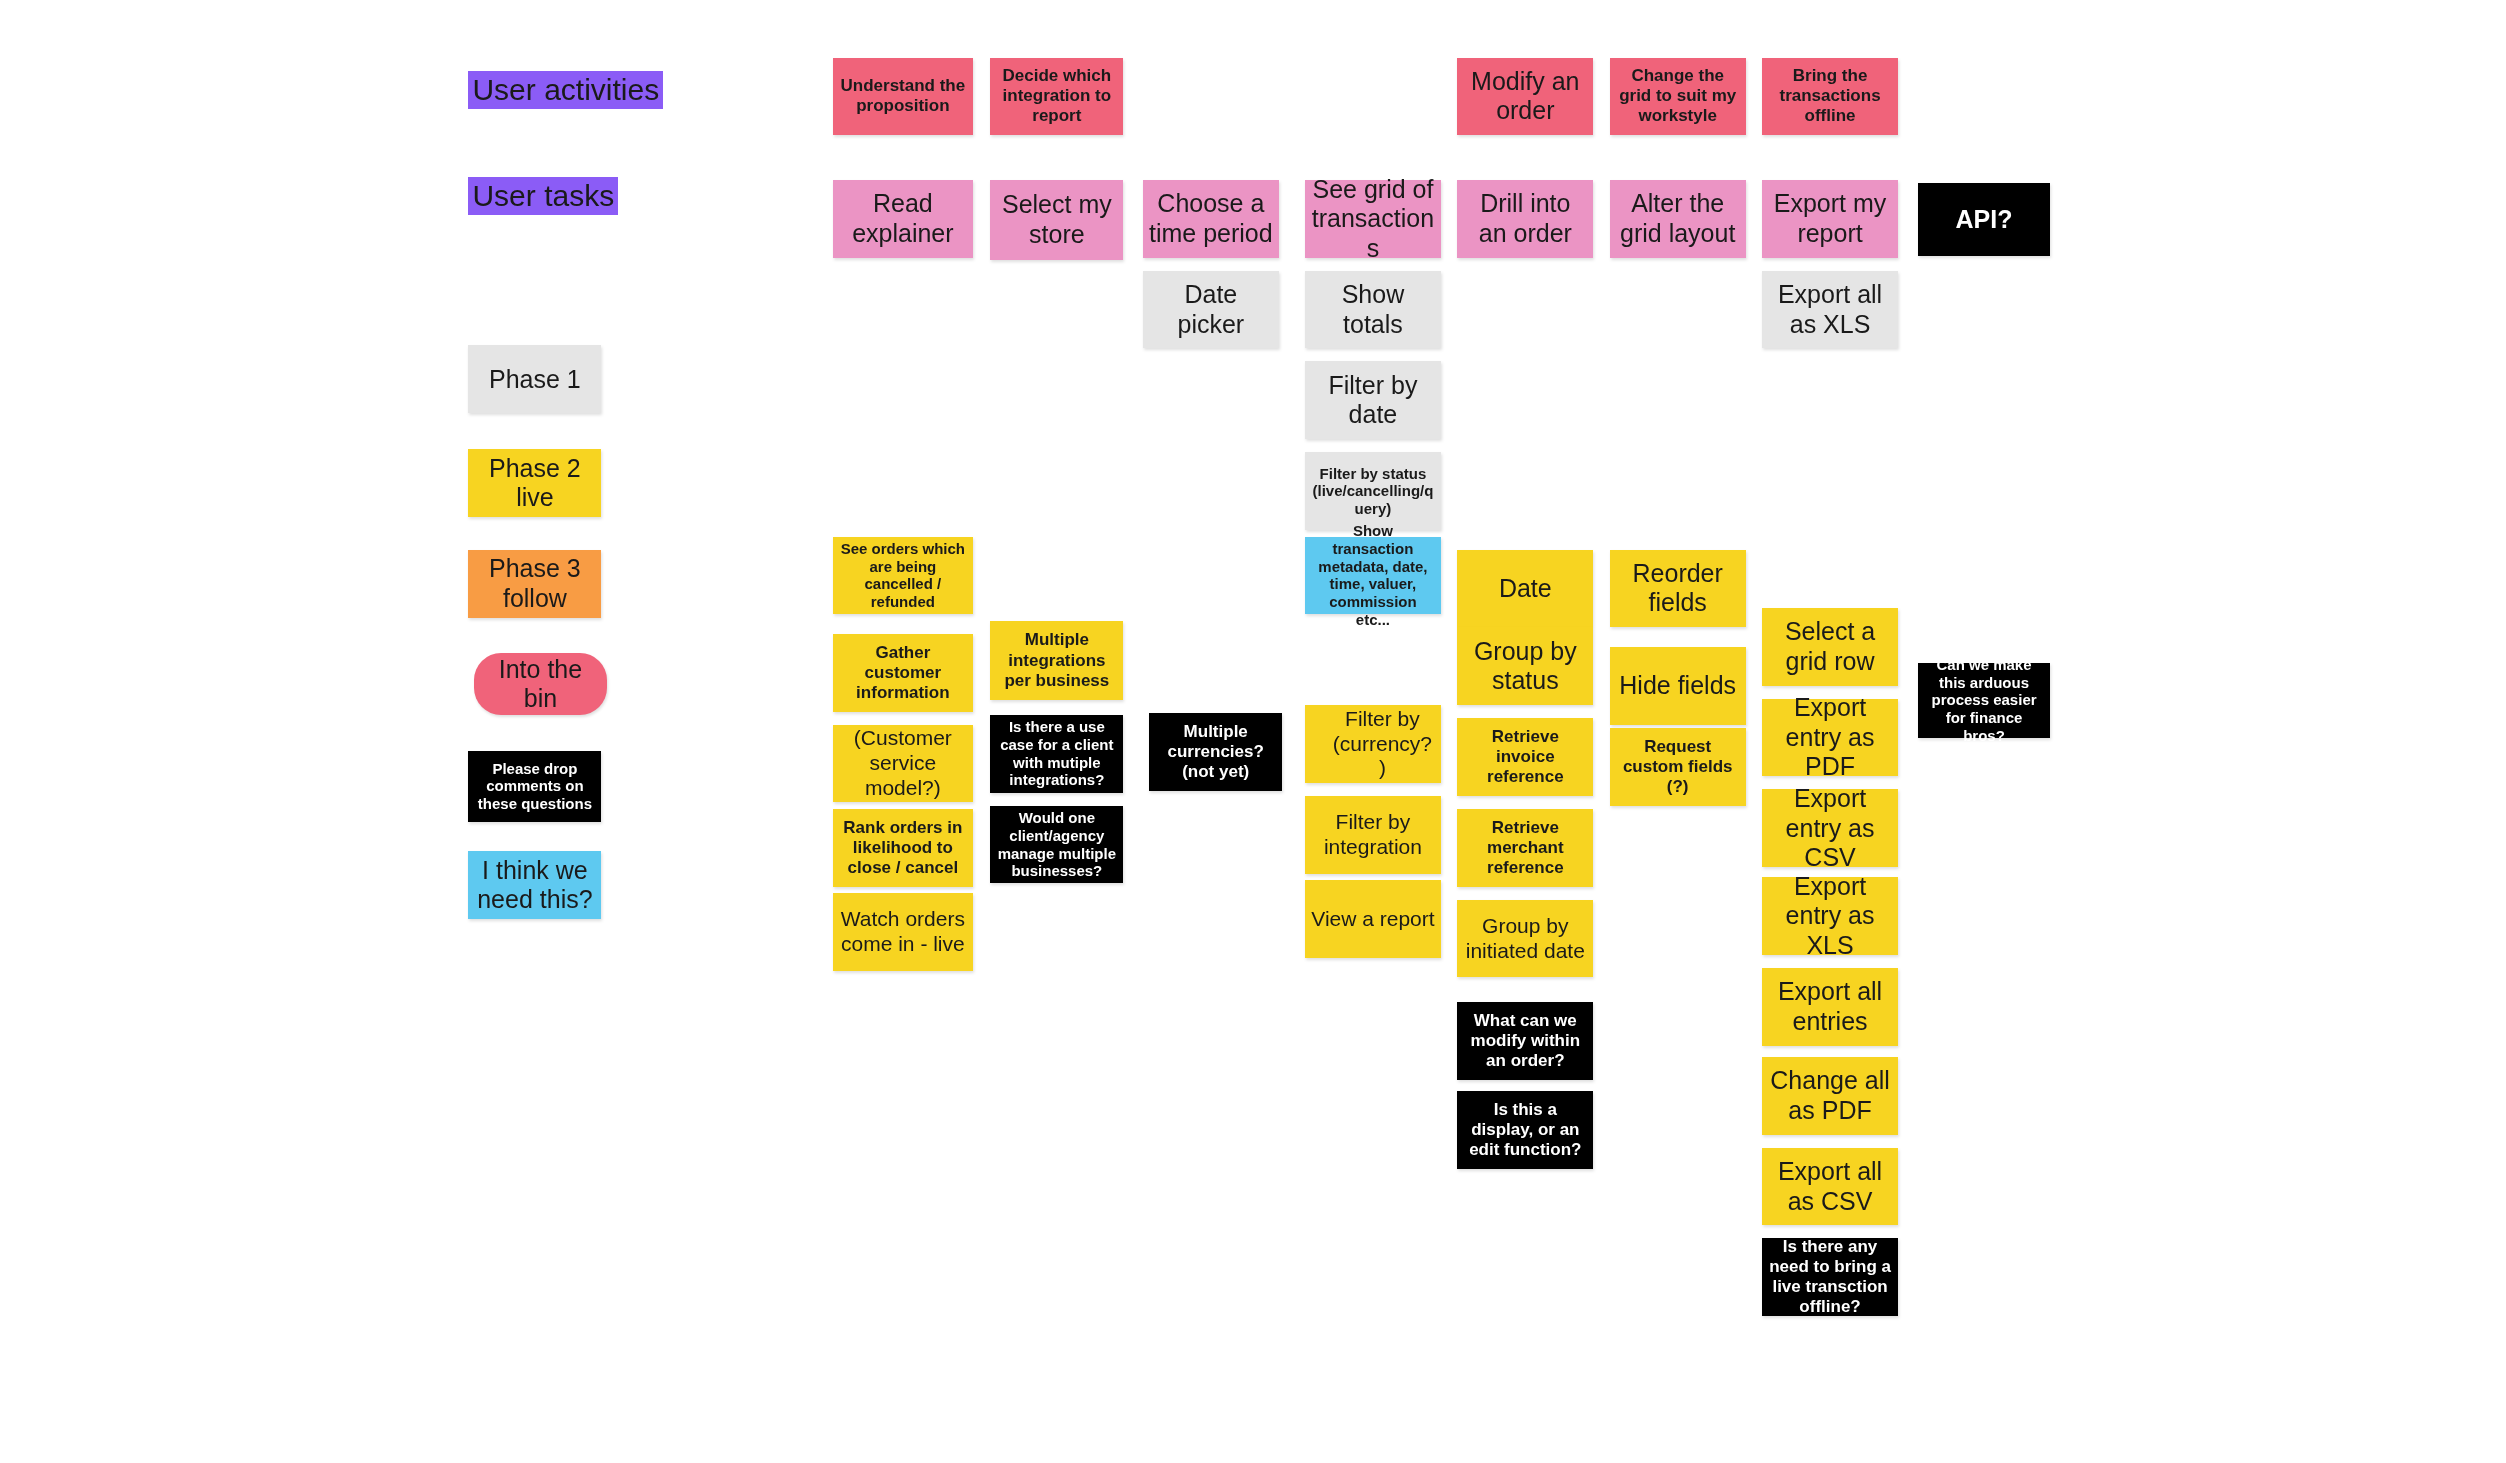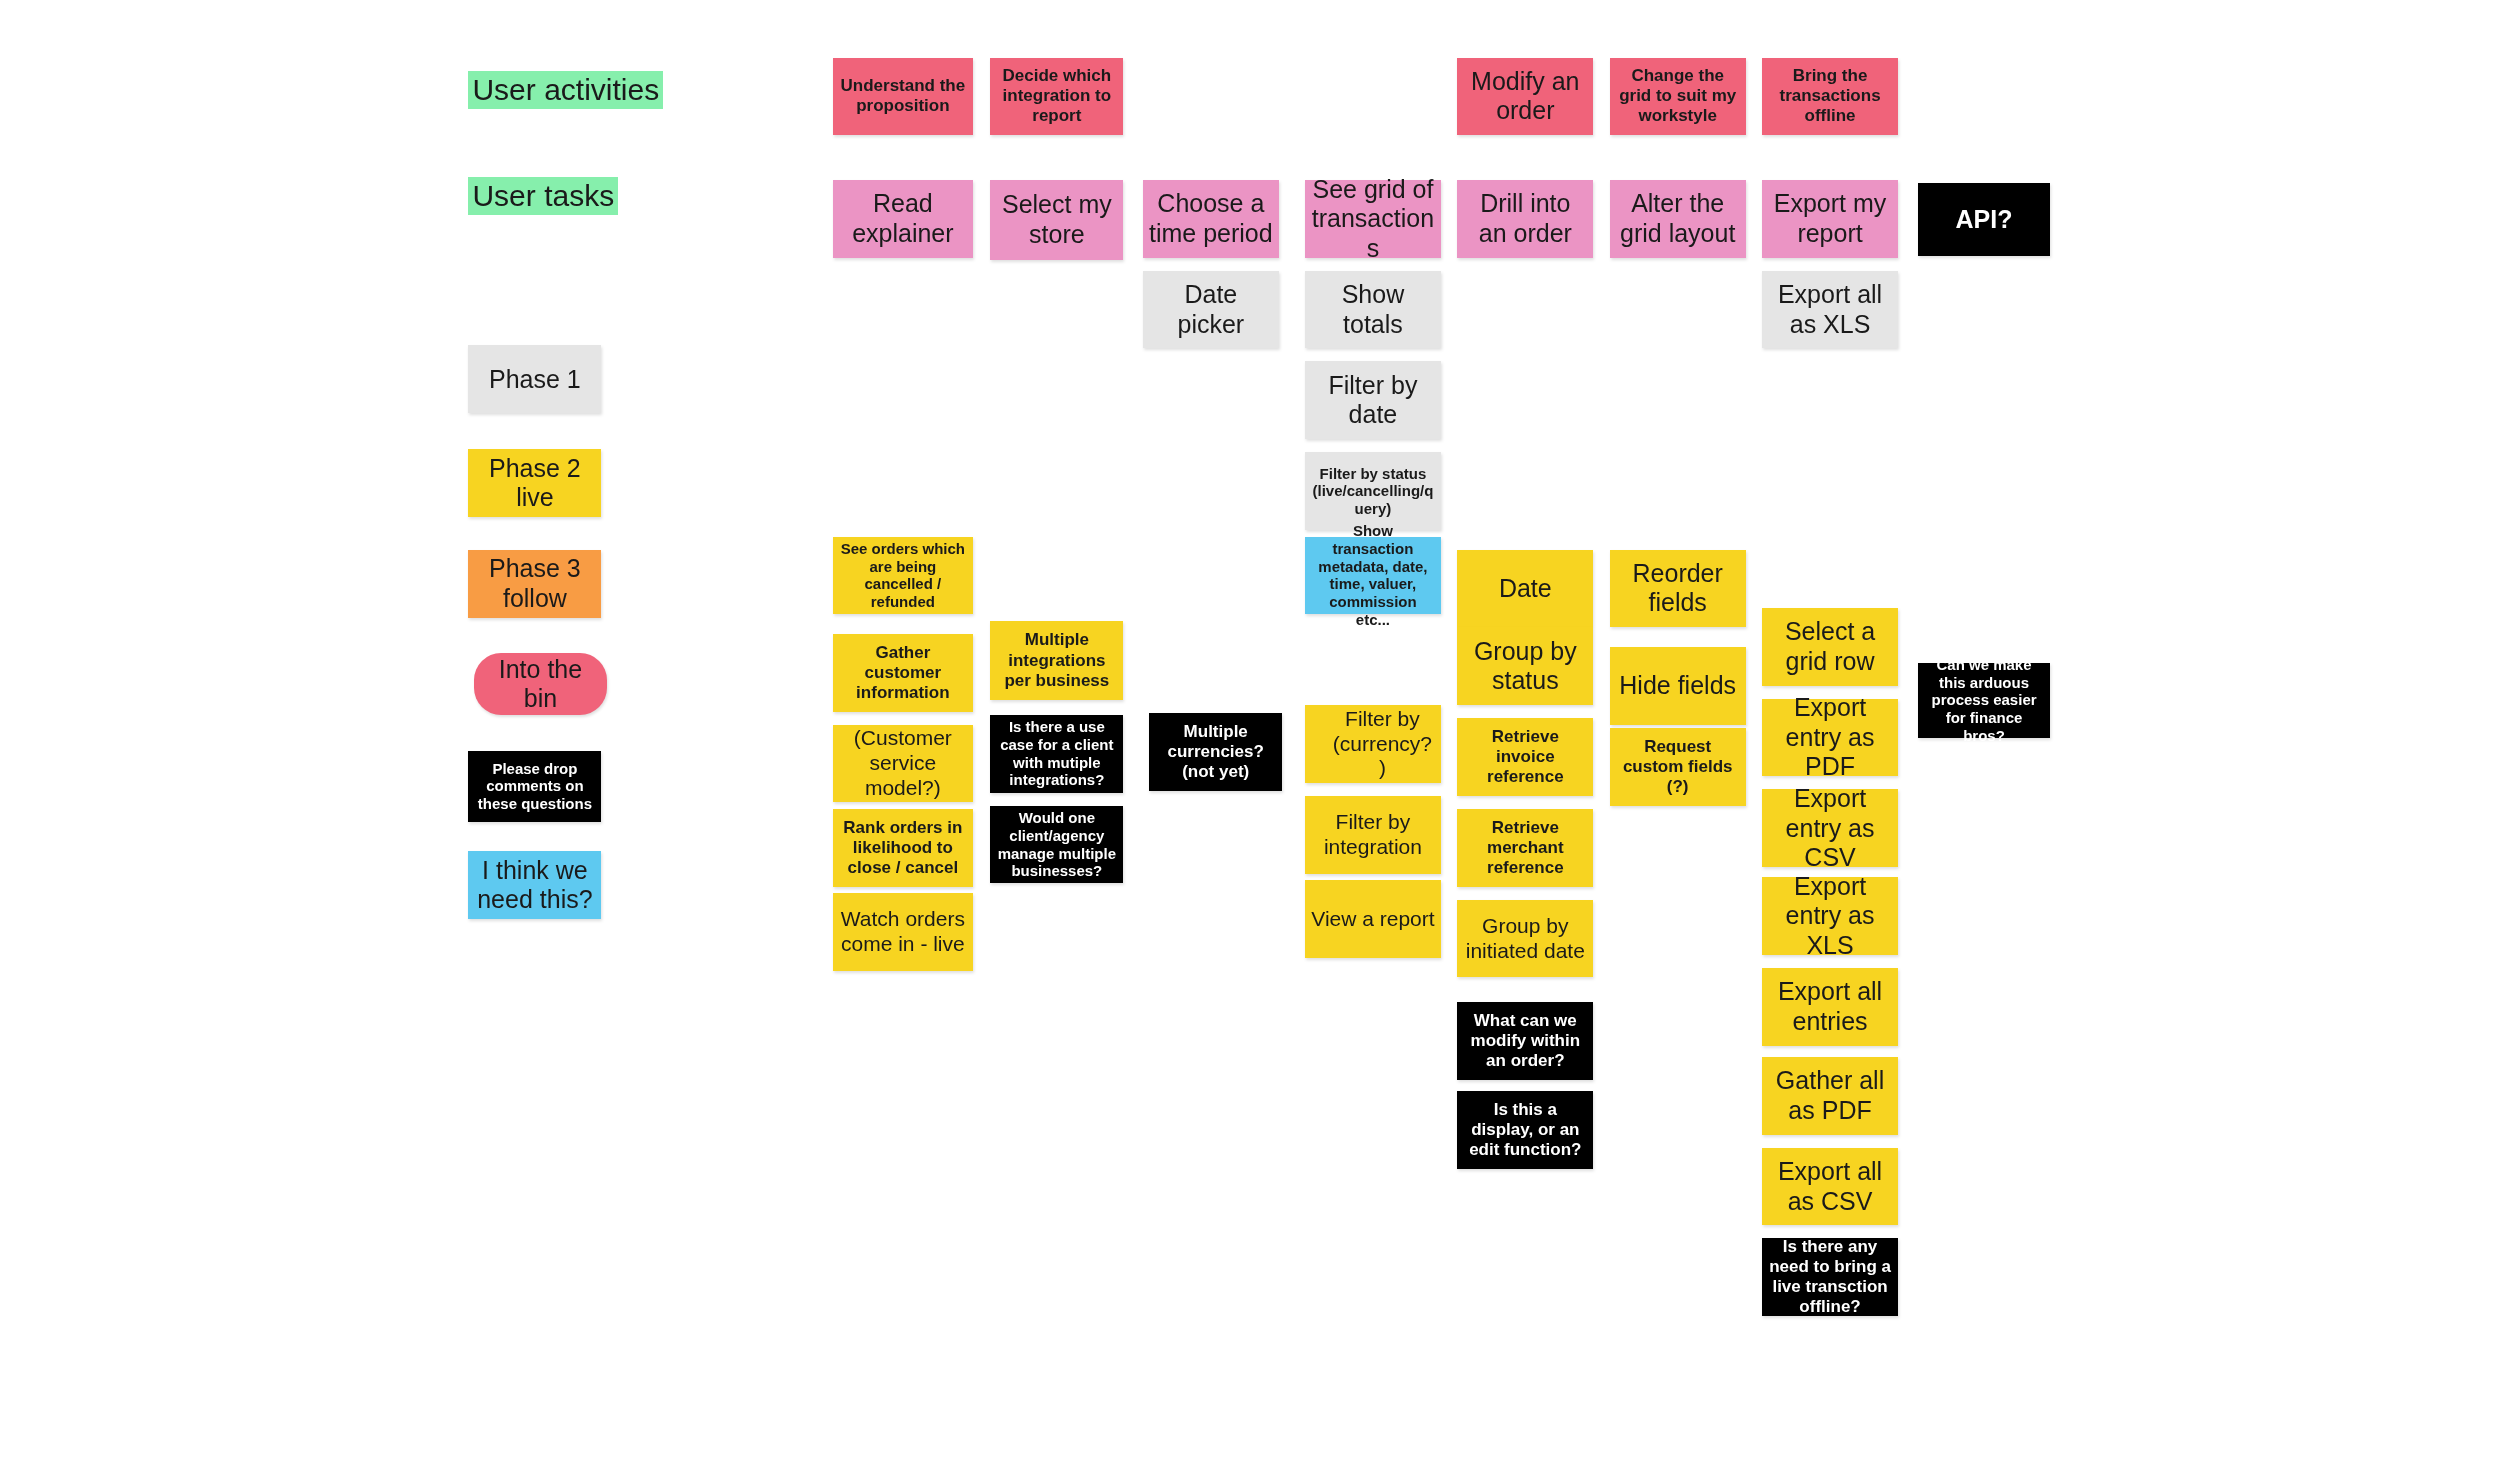--- a/index.html
+++ b/index.html
@@ -46,21 +46,21 @@
   .t-lg  { font-size: 25px; }
   .t-md  { font-size: 21px; }
   .t-sm  { font-size: 17px; font-weight: bold; }
   .t-xs  { font-size: 15px; font-weight: bold; }
 
   
   .row-label {
     position: absolute;
     font-size: 30px;
     color: #1a1a1a;
-    background: #86efac;
+    background: #8b5cf6;
     padding: 1px 4px;
     white-space: nowrap;
     line-height: 1.2;
   }
 </style>
 </head>
 <body>
 
 <div id="board">
     <div class="row-label" style="left: 468.457px; top: 71.3221px;">User activities</div>
@@ -212,21 +212,21 @@
     <div class="note c-yellow t-lg" style="left: 1761.98px; top: 789.406px; width: 136.16px; height: 77.806px;">
       <span>Export entry as CSV</span>
     </div>
     <div class="note c-yellow t-lg" style="left: 1761.98px; top: 876.938px; width: 136.16px; height: 77.806px;">
       <span>Export entry as XLS</span>
     </div>
     <div class="note c-yellow t-lg" style="left: 1761.98px; top: 967.712px; width: 136.16px; height: 77.806px;">
       <span>Export all entries</span>
     </div>
     <div class="note c-yellow t-lg" style="left: 1761.98px; top: 1056.86px; width: 136.16px; height: 77.806px;">
-      <span>Gather all as PDF</span>
+      <span>Change all as PDF</span>
     </div>
     <div class="note c-yellow t-lg" style="left: 1761.98px; top: 1147.64px; width: 136.16px; height: 77.806px;">
       <span>Export all as CSV</span>
     </div>
     <div class="note c-black t-sm" style="left: 1761.98px; top: 1238.41px; width: 136.16px; height: 77.806px;">
       <span>Is there any need to bring a live transction offline?</span>
     </div>
     <div class="note c-black t-lg" style="left: 1917.59px; top: 183.168px; width: 132.918px; height: 72.9431px;">
       <span>API?</span>
     </div>

